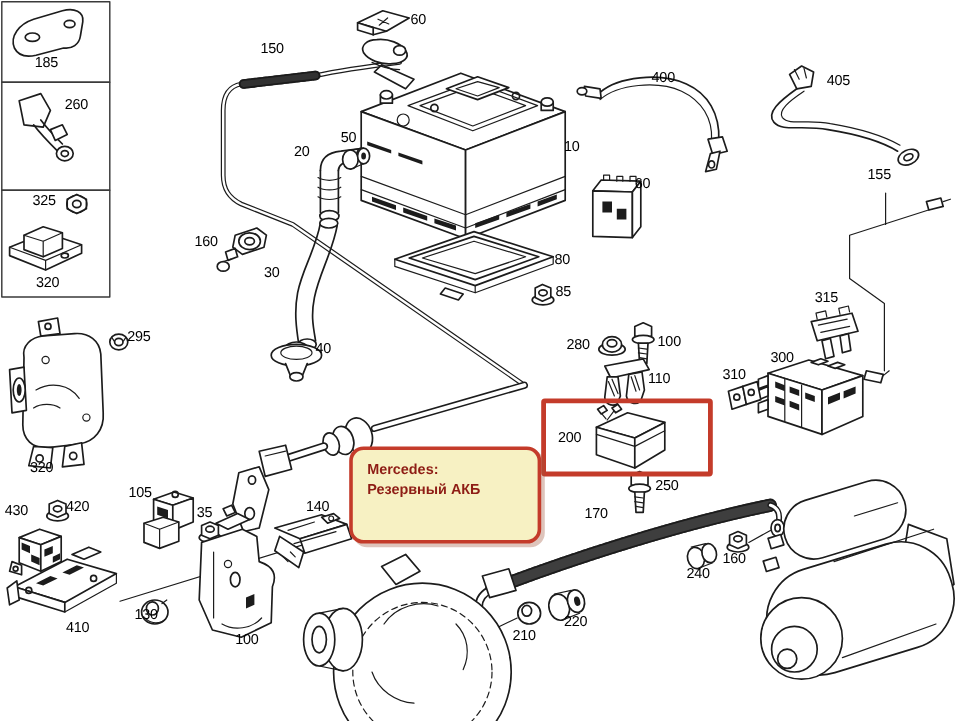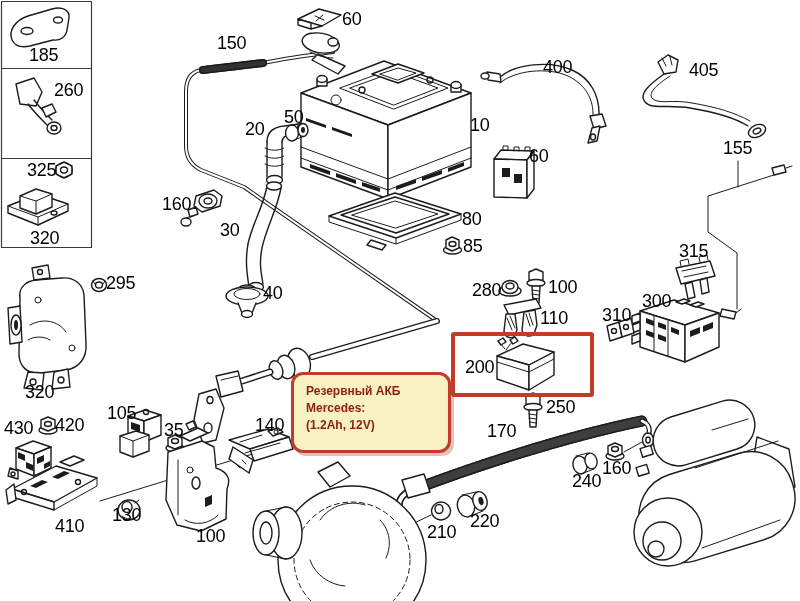--- a/index.html
+++ b/index.html
@@ -6,21 +6,21 @@
   #stage{position:relative;width:800px;height:601px;background:#ffffff;overflow:hidden;
          font-family:"Liberation Sans",sans-serif;}
   #stage svg{position:absolute;left:0;top:0;z-index:1;}
   
   path,ellipse,circle,rect,line{stroke:#1c1c1c;stroke-width:1.4;fill:none;
     stroke-linejoin:round;stroke-linecap:round;}
   .w{fill:#ffffff;}
   .d{fill:#1c1c1c;stroke:none;}
   .thin{stroke-width:1;}
   .frame{stroke:#3a3a3a;stroke-width:1.2;}
-  .lbl{position:absolute;z-index:2;font-size:18px;line-height:1;color:#000;
+  .lbl{position:absolute;z-index:2;font-size:12px;line-height:1;color:#000;
        letter-spacing:-0.2px;white-space:nowrap;}
   .hl{position:absolute;left:451px;top:332px;width:143px;height:65px;
       border:4px solid #c43b2a;border-radius:3px;z-index:3;box-sizing:border-box;}
   .callout{position:absolute;left:291px;top:372px;width:160px;height:81px;
       background:#f7f1c3;border:3px solid #c43b2a;border-radius:12px;z-index:4;
       box-sizing:border-box;padding:8px 6px 6px 12px;
       box-shadow:3px 3px 0 rgba(160,85,60,0.35);}
   .callout .line{font-weight:bold;font-size:12px;line-height:1.43;color:#8e1d15;}
 </style>
 </head>
@@ -407,23 +407,22 @@
     <circle class="w" cx="656" cy="549" r="8"></circle>
     <rect class="w" x="641" y="447" width="11" height="9" transform="rotate(-17 646 451)"></rect>
     <rect class="w" x="637" y="466" width="11" height="9" transform="rotate(-17 642 470)"></rect>
     <path class="thin" d="M695,468 L778,441 M702,548 L780,520 M712,430 L748,419"></path>
   </g>
 </svg>
 
   <div class="hl"></div>
 
   <div class="callout">
+    <div class="line">Mercedes:</div>
     <div class="line">Резервный АКБ</div>
-    <div class="line">Mercedes:</div>
-    <div class="line">(1.2Ah, 12V)</div>
   </div>
 
   <div class="lbl" style="left:29px;top:46px">185</div>
   <div class="lbl" style="left:54px;top:81px">260</div>
   <div class="lbl" style="left:27px;top:161px">325</div>
   <div class="lbl" style="left:30px;top:229px">320</div>
   <div class="lbl" style="left:217px;top:34px">150</div>
   <div class="lbl" style="left:342px;top:10px">60</div>
   <div class="lbl" style="left:470px;top:116px">10</div>
   <div class="lbl" style="left:245px;top:120px">20</div>

